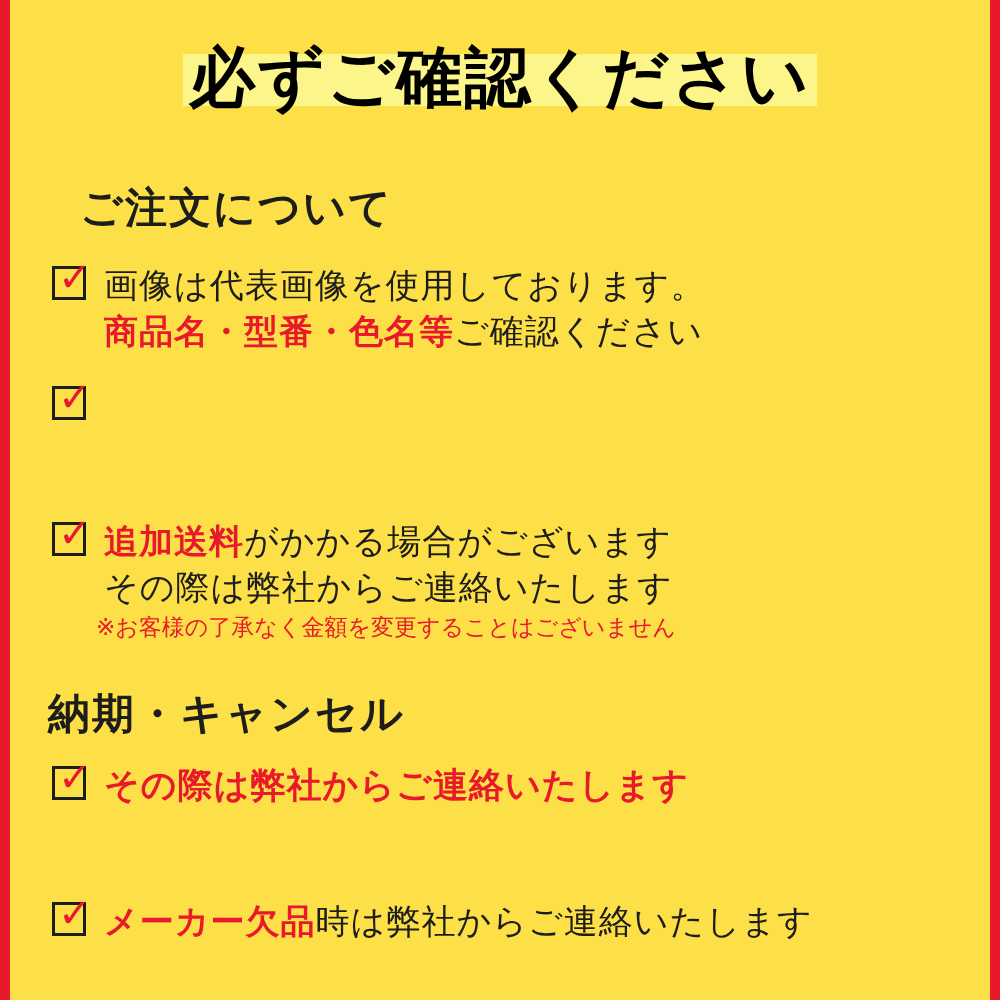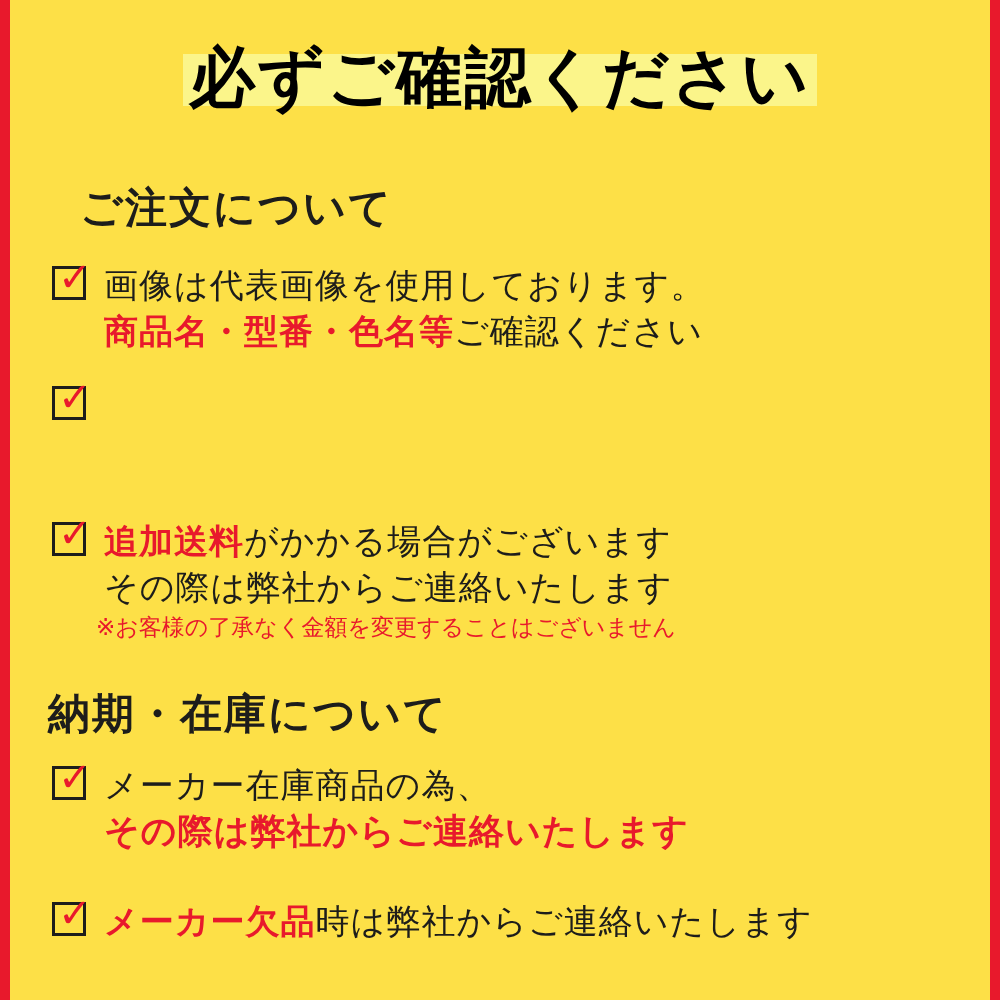--- a/index.html
+++ b/index.html
@@ -185,30 +185,27 @@
         <div class="line">
           <span class="red">追加送料</span><span class="blk">がかかる場合がございます</span>
         </div>
         <div class="line">
           <span class="blk">その際は弊社からご連絡いたします</span>
         </div>
       </div>
       <div class="note">※お客様の了承なく金額を変更することはございません</div>
     </div>
 
-    <div class="section-head" id="head-stock">納期・在庫について</div>
+    <div class="section-head" id="head-stock">納期・キャンセル</div>
 
     <div class="item" id="item-4">
       <div class="cbox">
         <span class="tick">✓</span>
       </div>
       <div class="lines">
-        <div class="line">
-          <span class="blk">メーカー在庫商品の為、</span>
-        </div>
         <div class="line big">
           <span class="red">その際は弊社からご連絡いたします</span>
         </div>
       </div>
     </div>
 
     <div class="item" id="item-5">
       <div class="cbox">
         <span class="tick">✓</span>
       </div>

